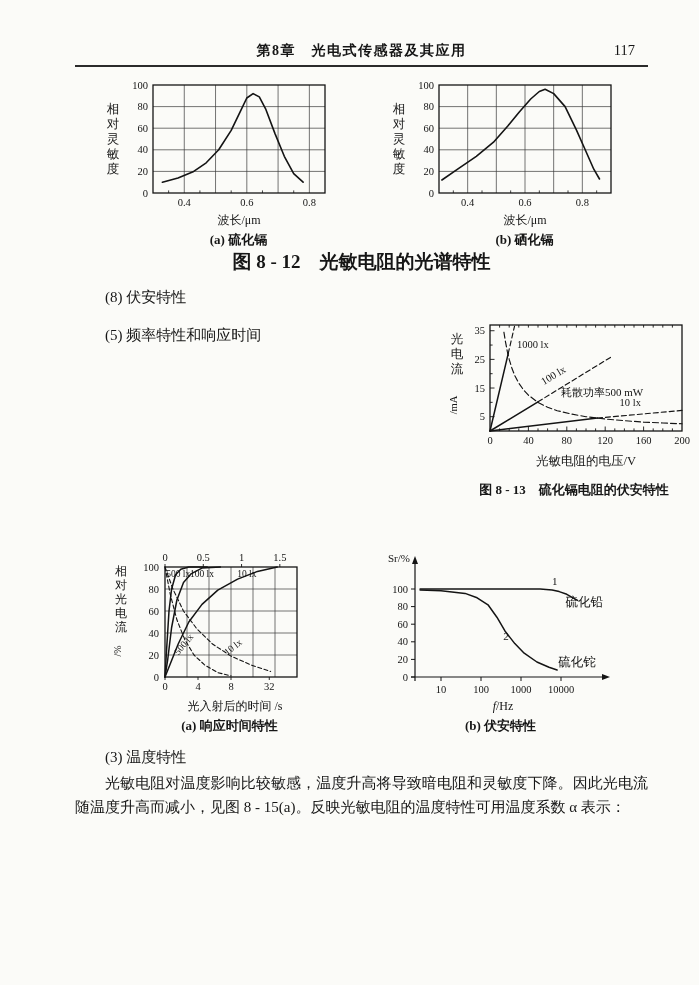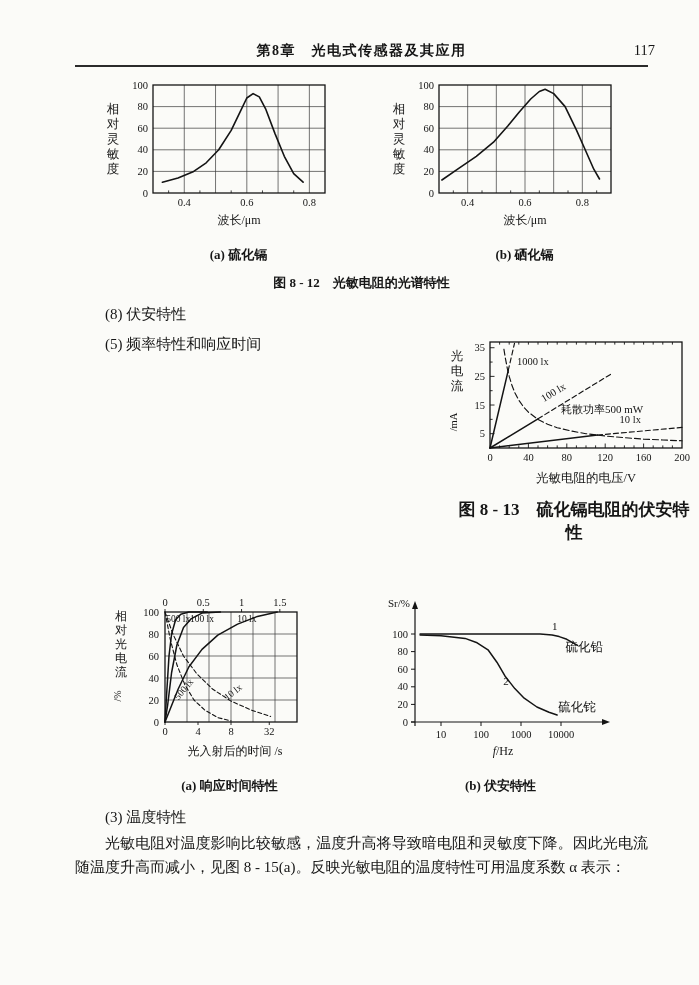--- a/index.html
+++ b/index.html
@@ -3,34 +3,34 @@
 <meta charset="utf-8">
 <style>
   html,body{margin:0;padding:0;}
   .page{
     width:699px;height:985px;background:#fbfbf8;color:#161616;
     font-family:"Liberation Serif","DejaVu Serif",serif;
     position:relative;box-sizing:border-box;
     padding:42px 51px 0 75px;overflow:hidden;
   }
   .header-title{text-align:center;font-size:14px;font-weight:600;letter-spacing:1.5px;}
-  .page-number{position:absolute;top:42px;right:44px;font-size:14.5px;font-weight:400;}
+  .page-number{position:absolute;top:42px;right:64px;font-size:14.5px;font-weight:400;}
   .rule{border-bottom:2.5px solid #2b2b2b;margin-top:5px;}
   .body-text{font-size:15px;line-height:24px;text-align:justify;margin:0;text-indent:2em;}
   .noindent{text-indent:0;}
   .heading{font-size:15px;line-height:24px;margin:10px 0 0 0;text-indent:2em;}
   .p-top{margin-top:16px;}
   .charts-row{display:flex;justify-content:center;align-items:flex-start;gap:34px;margin-top:12px;}
   .charts-row14{display:flex;justify-content:center;align-items:flex-start;gap:14px;margin-top:10px;}
   .chart-unit{display:flex;flex-direction:column;align-items:center;}
-  .sub{font-size:13px;font-weight:700;margin-top:17px;}
-  .fig-caption{text-align:center;font-weight:700;font-size:13px;margin-top:10px;}
+  .sub{font-size:13px;font-weight:700;margin-top:2px;}
+  .fig-caption{text-align:center;font-weight:700;font-size:19px;}
   .wrap-section{margin-top:6px;display:flow-root;}
   .fig13-float{float:right;width:250px;margin:2px -46px 40px 6px;}
-  .fig13-cap{font-size:17px;font-weight:700;text-align:center;margin-top:8px;padding-left:10px;}
+  .fig13-cap{font-size:13px;font-weight:700;text-align:center;margin-top:8px;padding-left:10px;}
   svg text{font-family:"Liberation Serif","DejaVu Serif",serif;fill:#141414;}
 </style>
 </head>
 <body>
 
 <div class="page">
 
   <div class="header-title">第8章　光电式传感器及其应用</div>
   <div class="page-number">117</div>
   <div class="rule"></div>
@@ -188,21 +188,21 @@
           <polyline points="59.9,15.2 61.4,24.3 63.3,34.4 65.2,42.4 68.1,51.8 71.0,59.0 74.8,66.2 79.6,73.0 84.4,78.2 94.0,85.4 103.6,90.2 113.2,93.7 127.6,97.1 142.0,99.7 161.2,102.0 180.4,103.7 199.6,105.1 218.8,106.0 238.0,106.8" fill="none" stroke="#141414" stroke-width="1.15" stroke-linejoin="round" stroke-linecap="round" stroke-dasharray="6,3"></polyline>
           <text x="117.03999999999999" y="78.76216216216216" font-size="11" text-anchor="start">耗散功率500 mW</text>
           <text x="13" y="26" font-size="12.5" text-anchor="middle">光</text>
           <text x="13" y="41" font-size="12.5" text-anchor="middle">电</text>
           <text x="13" y="56" font-size="12.5" text-anchor="middle">流</text>
           <text x="13" y="88" font-size="10.5" text-anchor="middle" transform="rotate(-90 13 88)">/mA</text>
           <text x="142" y="148" font-size="12.5" text-anchor="middle">光敏电阻的电压/V</text>
         </svg>
       <div class="fig13-cap">图 8 - 13　硫化镉电阻的伏安特性</div>
     </div>
-    <p class="heading" style="margin-top:0">(5) 频率特性和响应时间</p>
+    <p class="heading" style="margin-top:8px">(5) 频率特性和响应时间</p>
   </div>
 
   <div>
     <div class="charts-row14">
       <div class="chart-unit">
         <svg id="c14a" width="242" height="166" viewBox="0 0 242 166">
             <line x1="78" y1="18" x2="78" y2="128" stroke="#3a3a3a" stroke-width="0.7"></line>
             <line x1="100" y1="18" x2="100" y2="128" stroke="#3a3a3a" stroke-width="0.7"></line>
             <line x1="122" y1="18" x2="122" y2="128" stroke="#3a3a3a" stroke-width="0.7"></line>
             <line x1="144" y1="18" x2="144" y2="128" stroke="#3a3a3a" stroke-width="0.7"></line>

